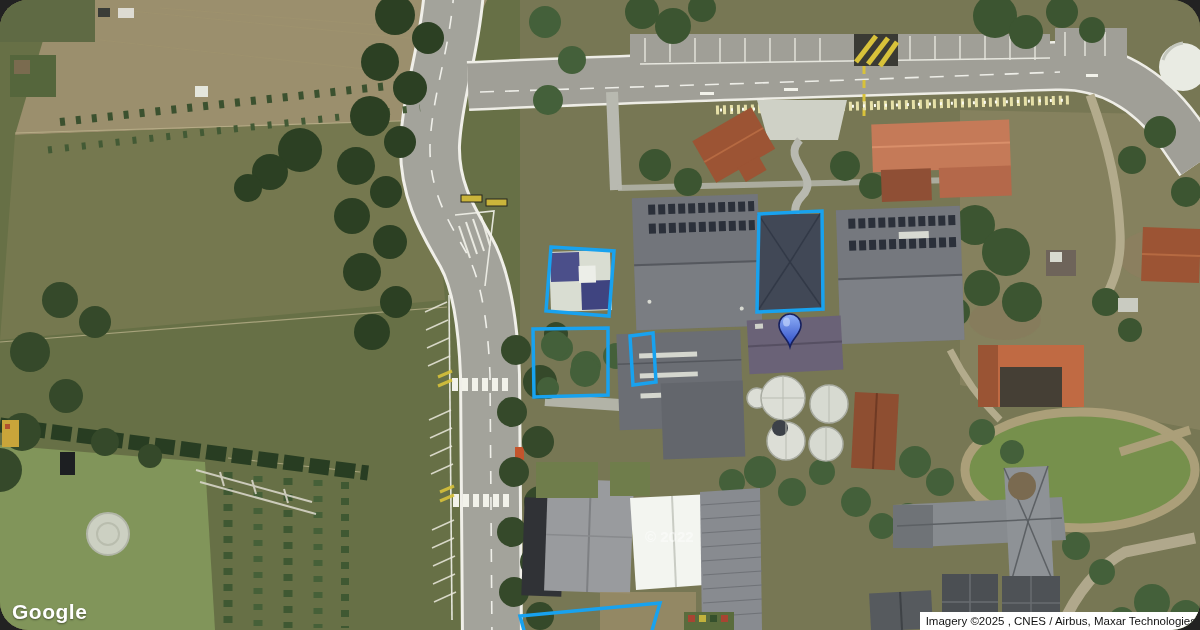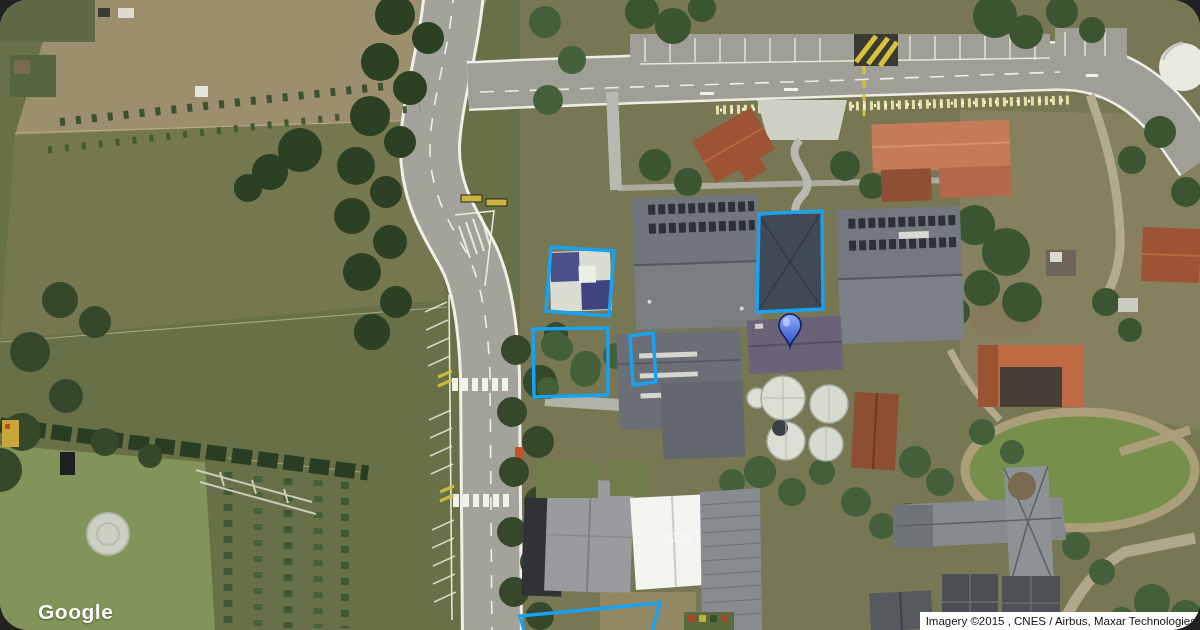--- a/index.html
+++ b/index.html
@@ -7,21 +7,21 @@
     position:relative;width:1200px;height:630px;overflow:hidden;
     font-family:"Liberation Sans",sans-serif;
     background:#6b7048;
     border-radius:28px;
   }
   .map-viewport svg{position:absolute;left:0;top:0;display:block;}
   .google-logo{
     position:absolute;left:12px;bottom:6px;
     color:#ffffff;font-size:21px;font-weight:bold;letter-spacing:.5px;
     text-shadow:0 1px 2px rgba(0,0,0,.45);
-    cursor:pointer;user-select:none;margin-left:26px;
+    cursor:pointer;user-select:none;
   }
   .attribution{
     position:absolute;right:0;bottom:0;height:18px;
     background:#ffffff;display:flex;align-items:center;
     padding:0 4px 0 6px;
   }
   .attribution span{
     color:#111;font-size:11.5px;line-height:18px;white-space:nowrap;
   }
 </style>
@@ -466,15 +466,15 @@
           <path d="M0,0 C-2.5,-9 -11,-13 -11,-22 A11,11 0 1 1 11,-22 C11,-13 2.5,-9 0,0 Z" fill="url(#pinGrad)" stroke="#16205f" stroke-width="1.6"></path>
    <ellipse cx="-3.5" cy="-25" rx="3.5" ry="4.5" fill="#bdd0fb" opacity="0.75"></ellipse>
         </g>
       </g>
 
   <text x="645" y="542" font-family="Liberation Sans, sans-serif" font-size="15" font-weight="bold" fill="#ffffff" opacity="0.45">© 2022</text>
 </svg>
 
   <div class="google-logo">Google</div>
   <div class="attribution">
-    <span>Imagery ©2015 , CNES / Airbus, Maxar Technologies</span>
+    <span>Imagery ©2025 , CNES / Airbus, Maxar Technologies</span>
   </div>
 </div>
 
 </body></html>

